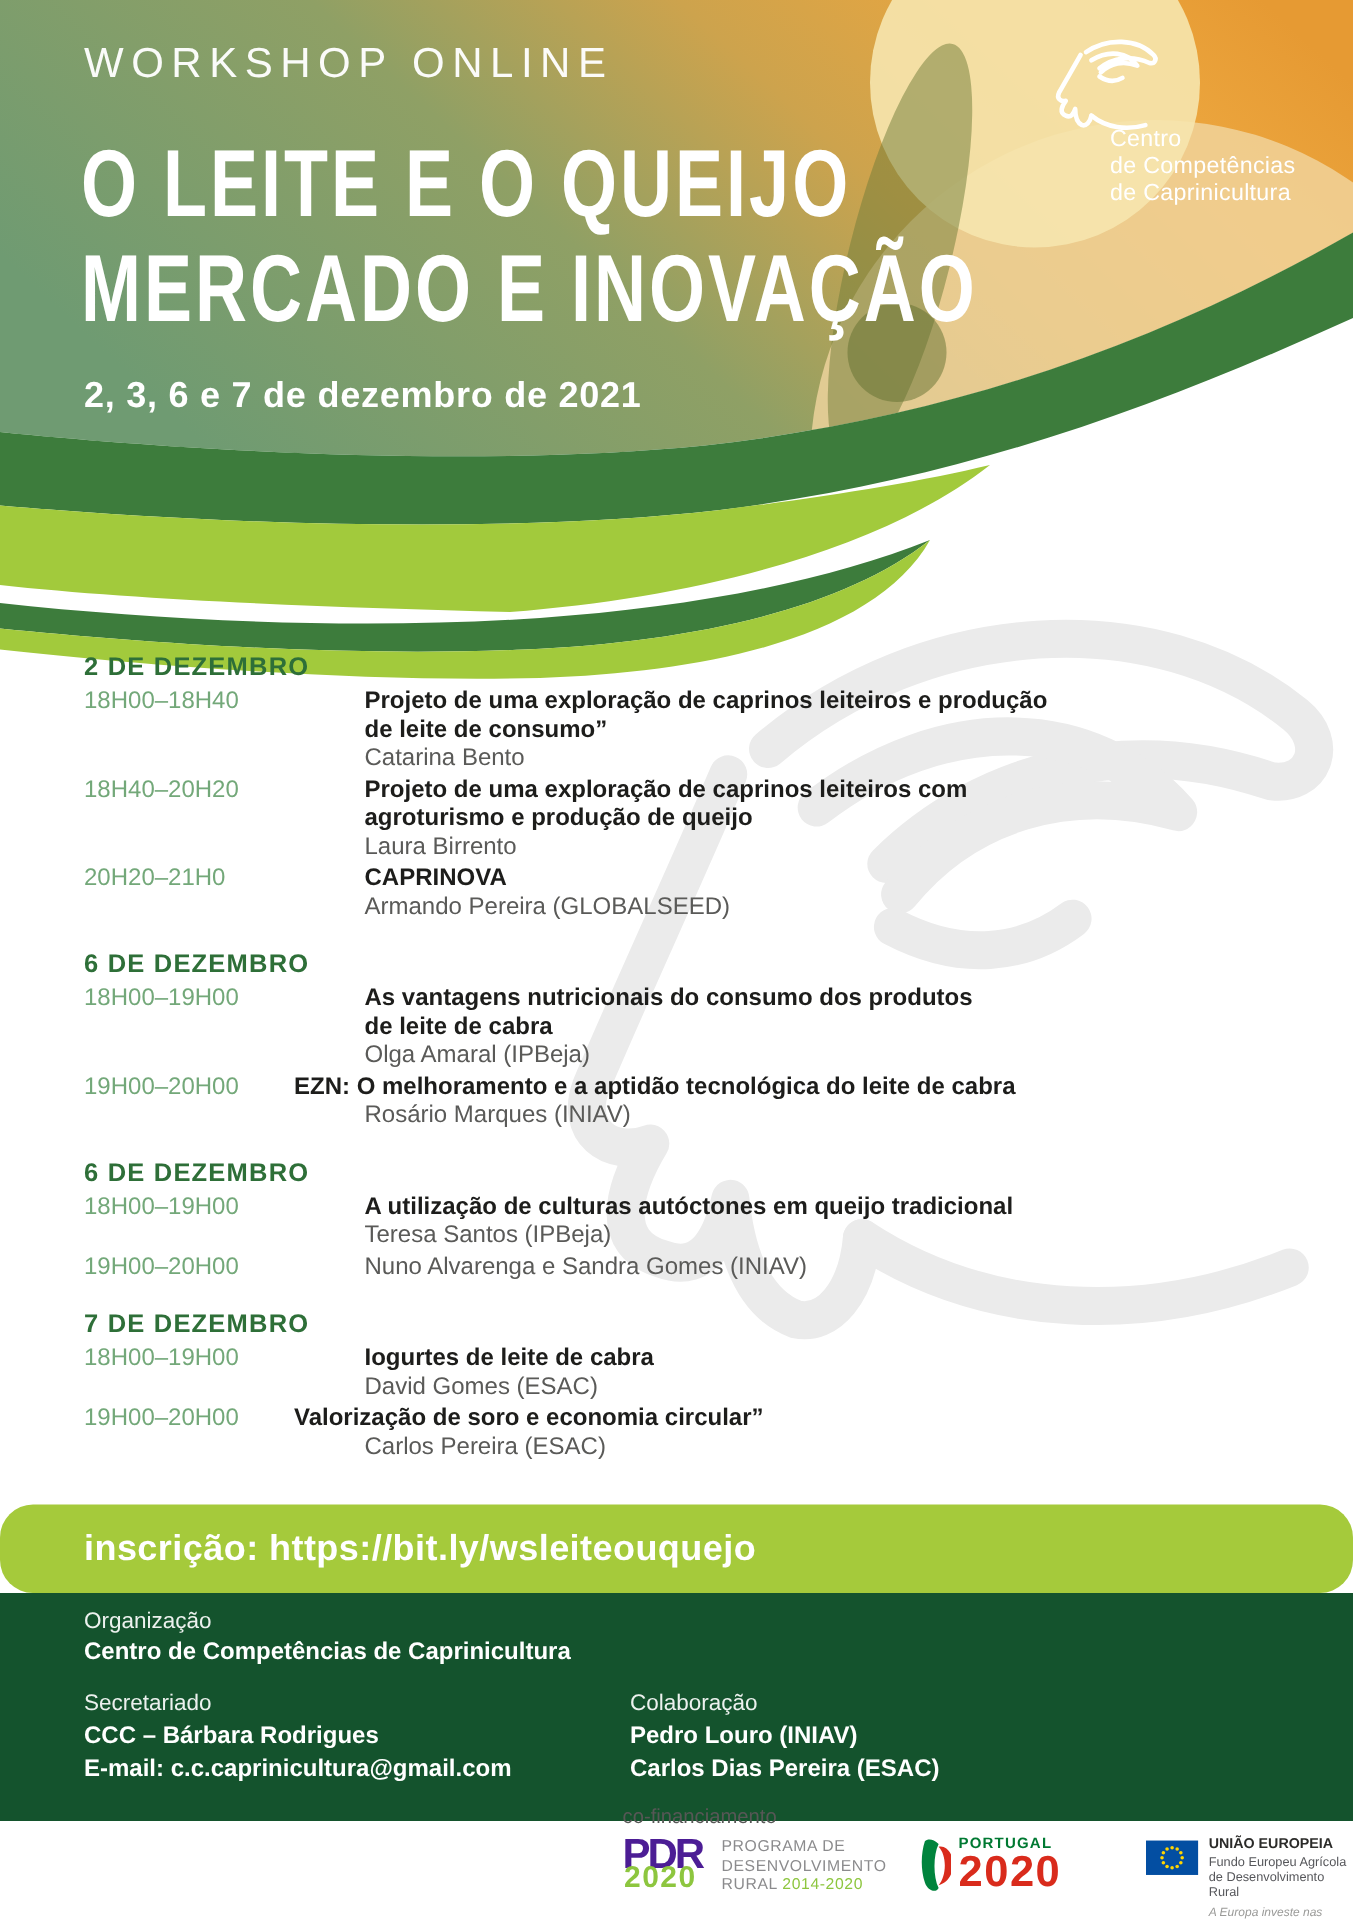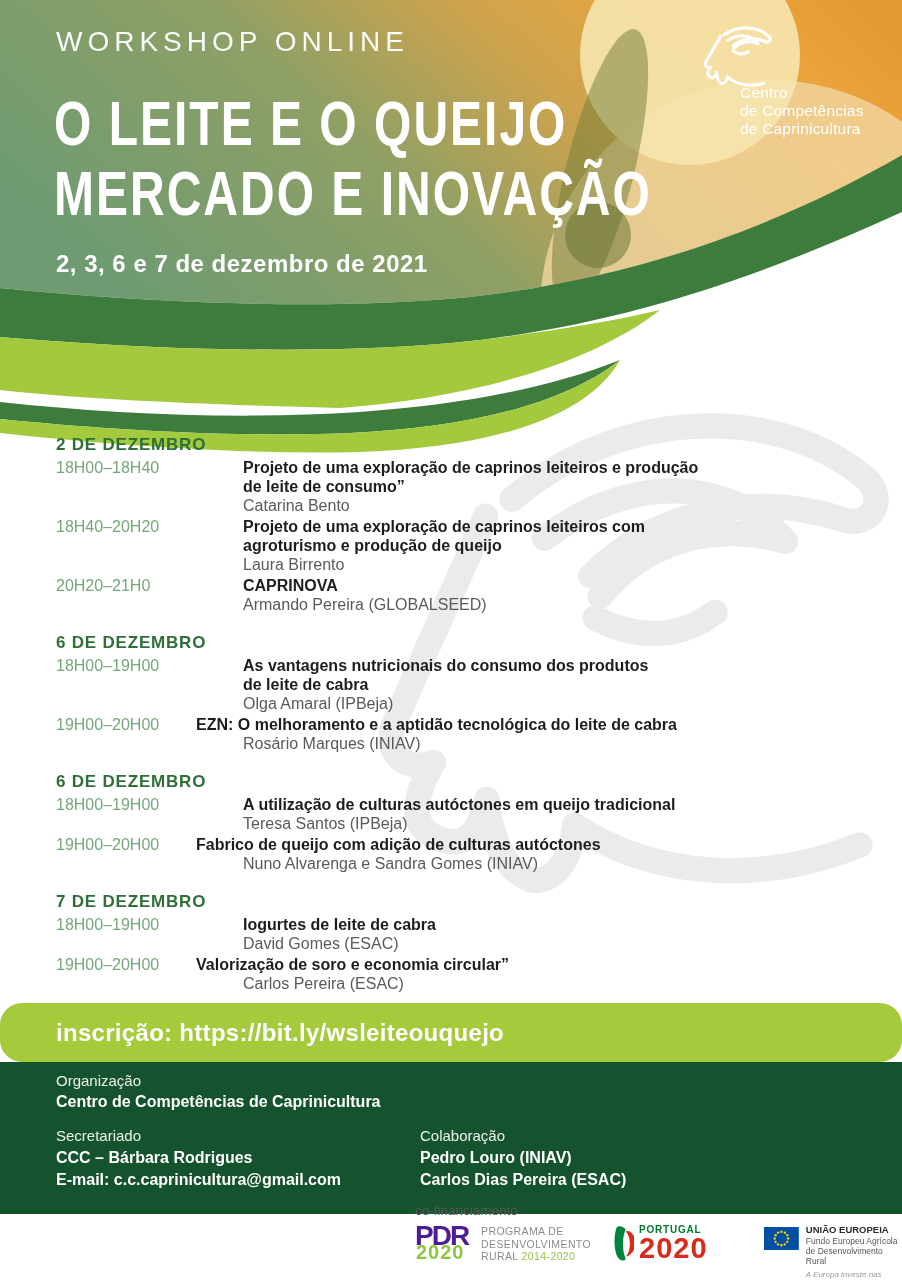--- a/index.html
+++ b/index.html
@@ -192,21 +192,20 @@
       <div class="time">18H00–19H00</div>
       <div class="scontent">
         <div class="stitle">A utilização de culturas autóctones em queijo tradicional</div>
         <div class="sspeaker">Teresa Santos (IPBeja)</div>
       </div>
     </div>
 
     <div class="session tight">
       <div class="time">19H00–20H00</div>
       <div class="scontent">
-        <div class="stitle">Fabrico de queijo com adição de culturas autóctones</div>
         <div class="sspeaker">Nuno Alvarenga e Sandra Gomes (INIAV)</div>
       </div>
     </div>
   </section>
 
     <section class="dayblock">
       <h3 class="dayhead">7 DE DEZEMBRO</h3>
 
     <div class="session">
       <div class="time">18H00–19H00</div>

